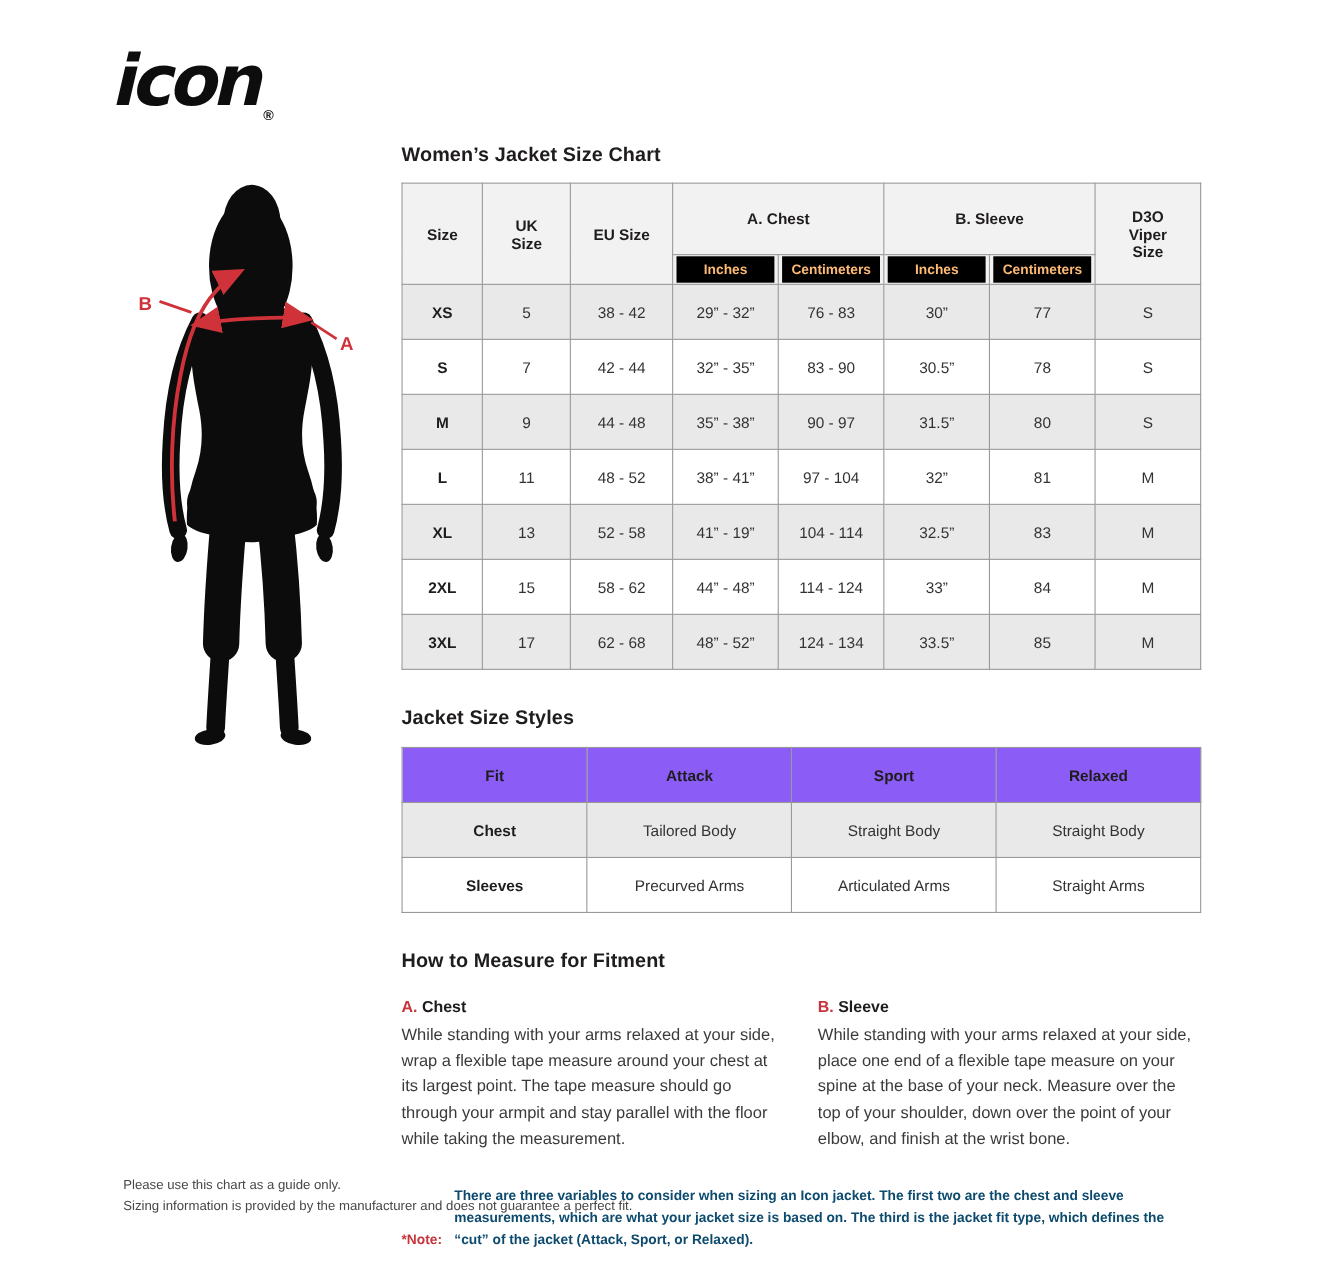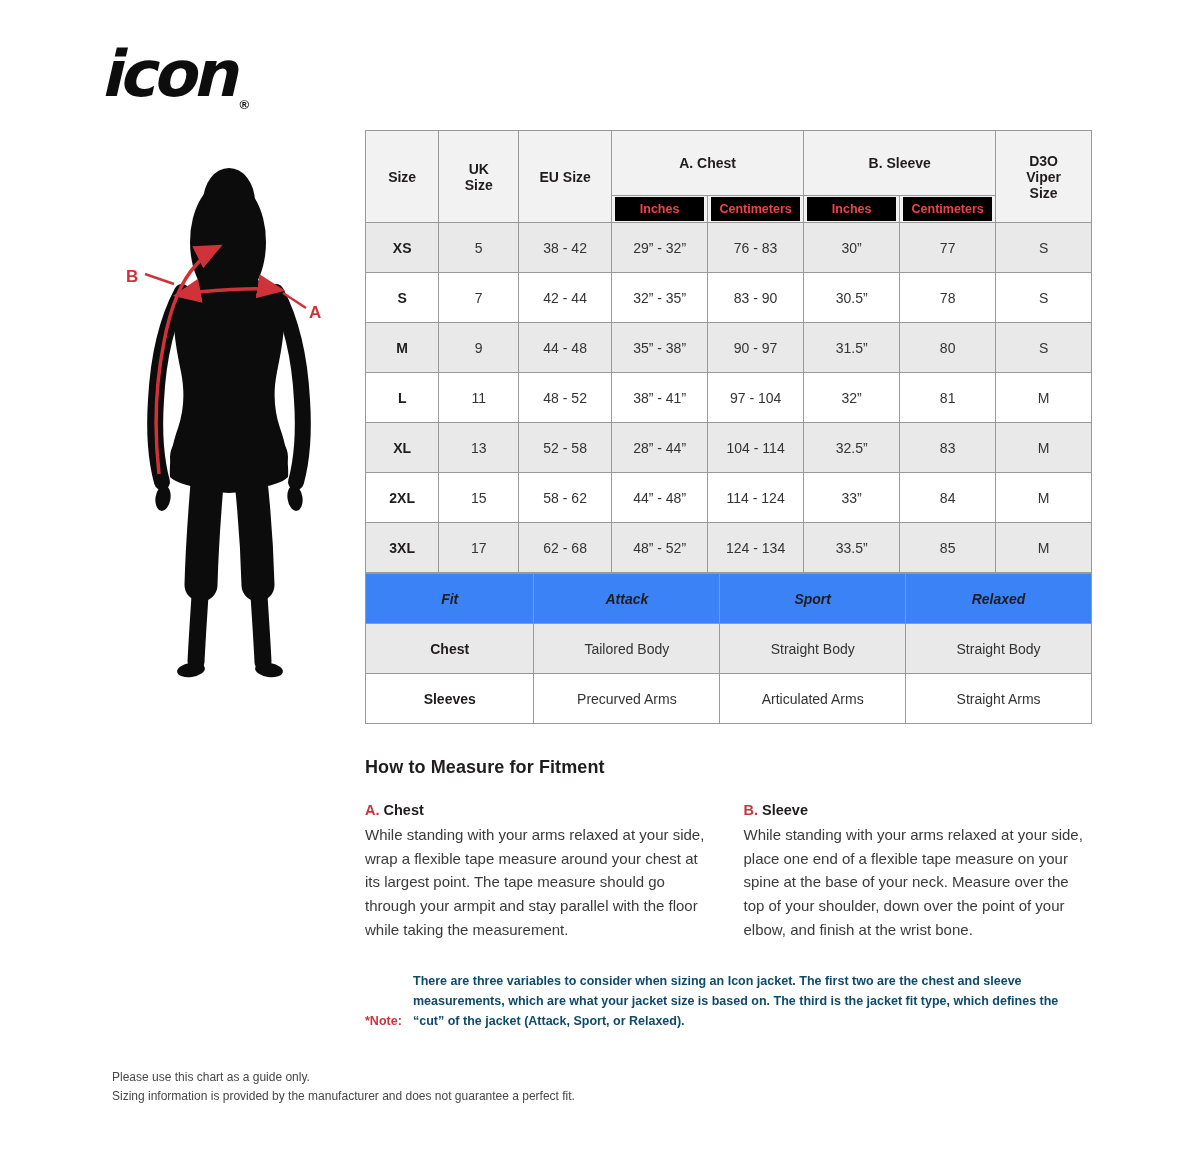--- a/index.html
+++ b/index.html
@@ -58,41 +58,41 @@
     vertical-align: middle;
     font-size: 14px;
     color: #333;
   }
   th { font-weight: bold; color: #1f1c1d; white-space: pre-line; }
 
   
   .size-table thead th.top { height: 65px; background: #f2f2f2; }
   .size-table thead tr.sub th { height: 27px; background: #f2f2f2; padding: 0; }
   .blackcell {
-    background: #000; color: #ef4444;
+    background: #000; color: #fdba74;
     font-size: 12.5px; font-weight: bold;
     height: 24px; line-height: 24px;
     margin: 1px 3px;
   }
   .size-table tbody th, .size-table tbody td { height: 50px; }
   .size-table tbody tr:nth-child(odd)  { background: #e9e9e9; }
   .size-table tbody tr:nth-child(even) { background: #ffffff; }
 
   .col-size  { width: 10.1%; }
   .col-uk    { width: 11.0%; }
   .col-eu    { width: 12.8%; }
   .col-chin  { width: 14.5%; }
   .col-chcm  { width: 14.8%; }
   .col-slin  { width: 12.0%; }
   .col-slcm  { width: 11.6%; }
   .col-d3o   { width: 13.2%; }
 
   
   .styles-table th, .styles-table td { height: 50px; }
-  .styles-table thead th { background: #3b82f6; font-style: italic; }
+  .styles-table thead th { background: #8b5cf6; }
   .styles-table tbody tr:nth-child(odd)  { background: #e9e9e9; }
   .styles-table tbody tr:nth-child(even) { background: #ffffff; }
   .styles-table .col-fit { width: 23.2%; }
 
   
   .measure-cols { display: flex; gap: 30px; margin-top: 10px; }
   .measure-col { flex: 1; }
   .measure-sub { font-size: 14.5px; font-weight: bold; color: #1f1c1d; margin-bottom: 5px; }
   .red { color: #c8343b; }
   .measure-col p { font-size: 15px; line-height: 1.58; color: #3a3a3a; }
@@ -158,20 +158,21 @@
       <path d="M33,112 L62,122" stroke-width="2.5"></path>
       <path d="M171,131 L194,146" stroke-width="2.5"></path>
     </g>
     <text x="14" y="120" font-size="17" font-weight="bold" fill="#cf3339">B</text>
     <text x="197" y="156" font-size="17" font-weight="bold" fill="#cf3339">A</text>
   </svg>
 </div>
 
 <div class="content">
 
+  <h2 class="section-title t1-title">Women’s Jacket Size Chart</h2>
 
   <table class="size-table">
     <thead>
       <tr>
         <th rowspan="2" class="top col-size">Size</th>
         <th rowspan="2" class="top col-uk">UK
 Size</th>
         <th rowspan="2" class="top col-eu">EU Size</th>
         <th colspan="2" class="top">A. Chest</th>
         <th colspan="2" class="top">B. Sleeve</th>
@@ -224,21 +225,21 @@
           <td>38” - 41”</td>
           <td>97 - 104</td>
           <td>32”</td>
           <td>81</td>
           <td>M</td>
         </tr>
         <tr>
           <th>XL</th>
           <td>13</td>
           <td>52 - 58</td>
-          <td>28” - 44”</td>
+          <td>41” - 19”</td>
           <td>104 - 114</td>
           <td>32.5”</td>
           <td>83</td>
           <td>M</td>
         </tr>
         <tr>
           <th>2XL</th>
           <td>15</td>
           <td>58 - 62</td>
           <td>44” - 48”</td>
@@ -253,20 +254,21 @@
           <td>62 - 68</td>
           <td>48” - 52”</td>
           <td>124 - 134</td>
           <td>33.5”</td>
           <td>85</td>
           <td>M</td>
         </tr>
       </tbody>
   </table>
 
+  <h2 class="section-title t2-title">Jacket Size Styles</h2>
 
   <table class="styles-table">
     <thead>
       <tr>
         <th class="col-fit">Fit</th>
         <th>Attack</th>
         <th>Sport</th>
         <th>Relaxed</th>
       </tr>
     </thead>

